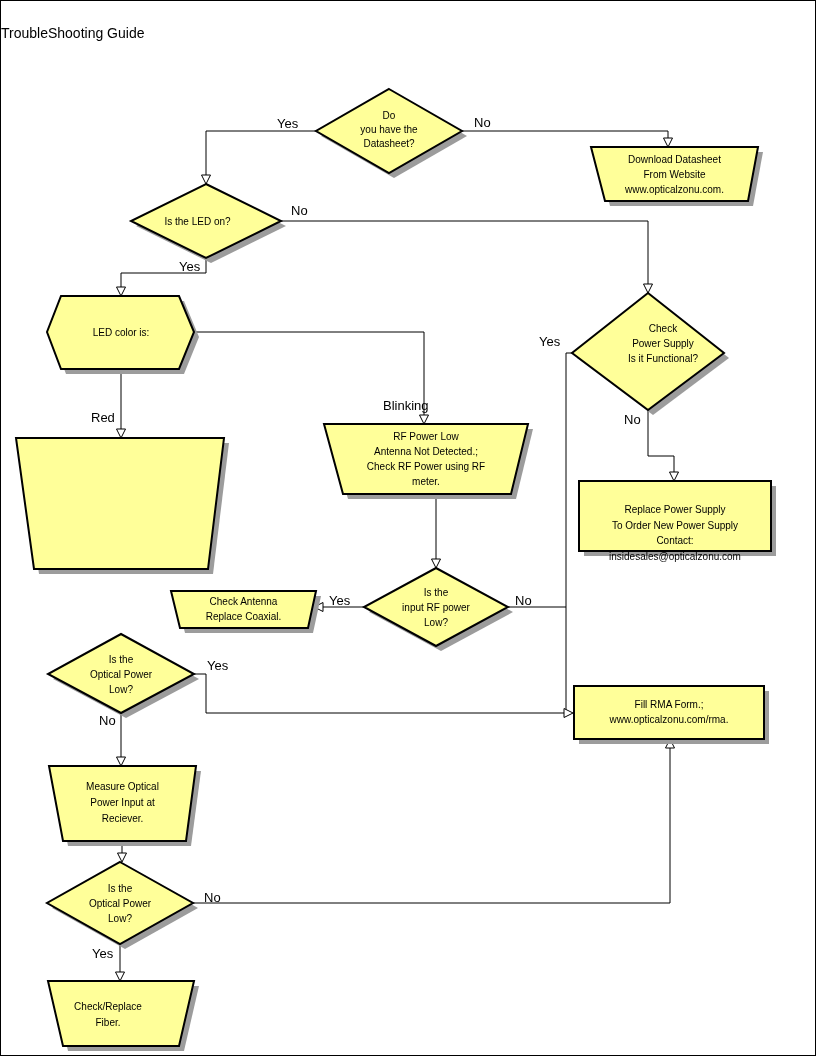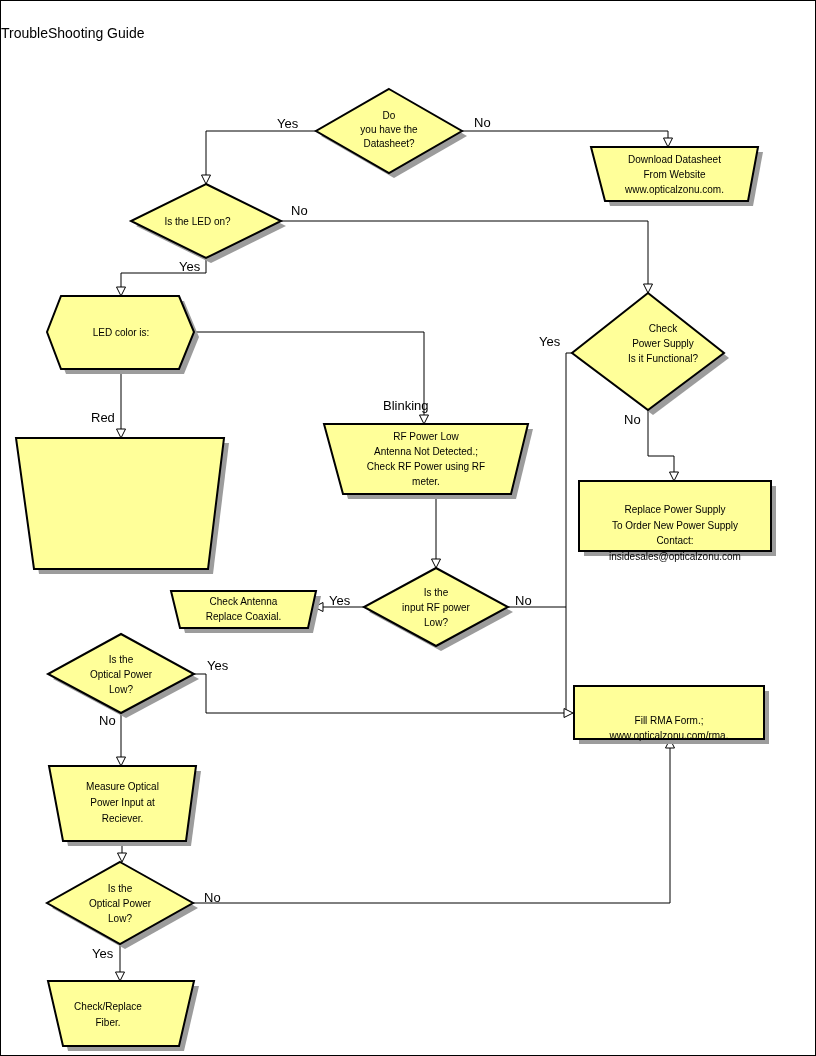--- a/index.html
+++ b/index.html
@@ -159,21 +159,21 @@
 Contact:
 insidesales@opticalzonu.com</div>
   <div class="node-text" style="left:365px; top:584px; width:140px;">Is the
 input RF power
 Low?</div>
   <div class="node-text" style="left:175px; top:593px; width:135px;">Check Antenna
 Replace Coaxial.</div>
   <div class="node-text" style="left:50px; top:651px; width:140px;">Is the
 Optical Power
 Low?</div>
-  <div class="node-text" style="left:575px; top:696px; width:186px;margin-top:16px;">Fill RMA Form.;
+  <div class="node-text" style="left:575px; top:696px; width:186px;">Fill RMA Form.;
 www.opticalzonu.com/rma.</div>
   <div class="node-text lh16" style="left:55px; top:778px; width:133px;">Measure Optical
 Power Input at
 Reciever.</div>
   <div class="node-text" style="left:49px; top:880px; width:140px;">Is the
 Optical Power
 Low?</div>
   <div class="node-text lh16" style="left:37px; top:998px; width:140px;">Check/Replace
 Fiber.</div>
 

